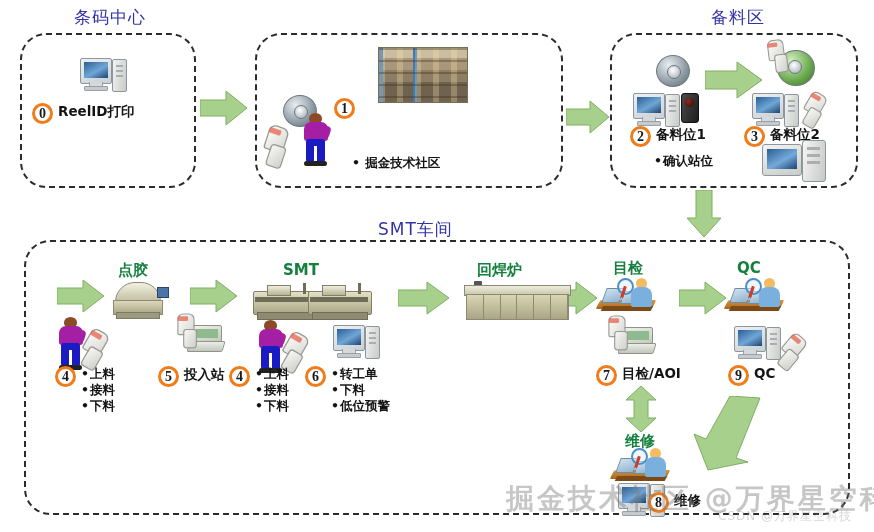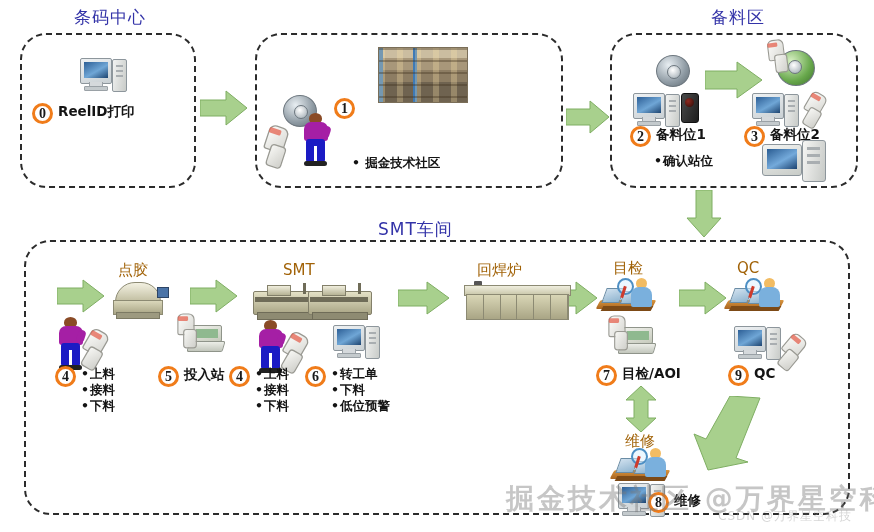--- a/index.html
+++ b/index.html
@@ -86,22 +86,22 @@
   }
   .note::before {
     content: "•";
     margin-right: 1px;
   }
 
   
   .station-name {
     position: absolute;
     font-size: 15px;
-    font-weight: 400;
-    color: #a16207;
+    font-weight: 700;
+    color: #15803d;
     white-space: nowrap;
   }
 
   
   .arrow {
     position: absolute;
   }
   .arrow svg { display: block; }
 
   

